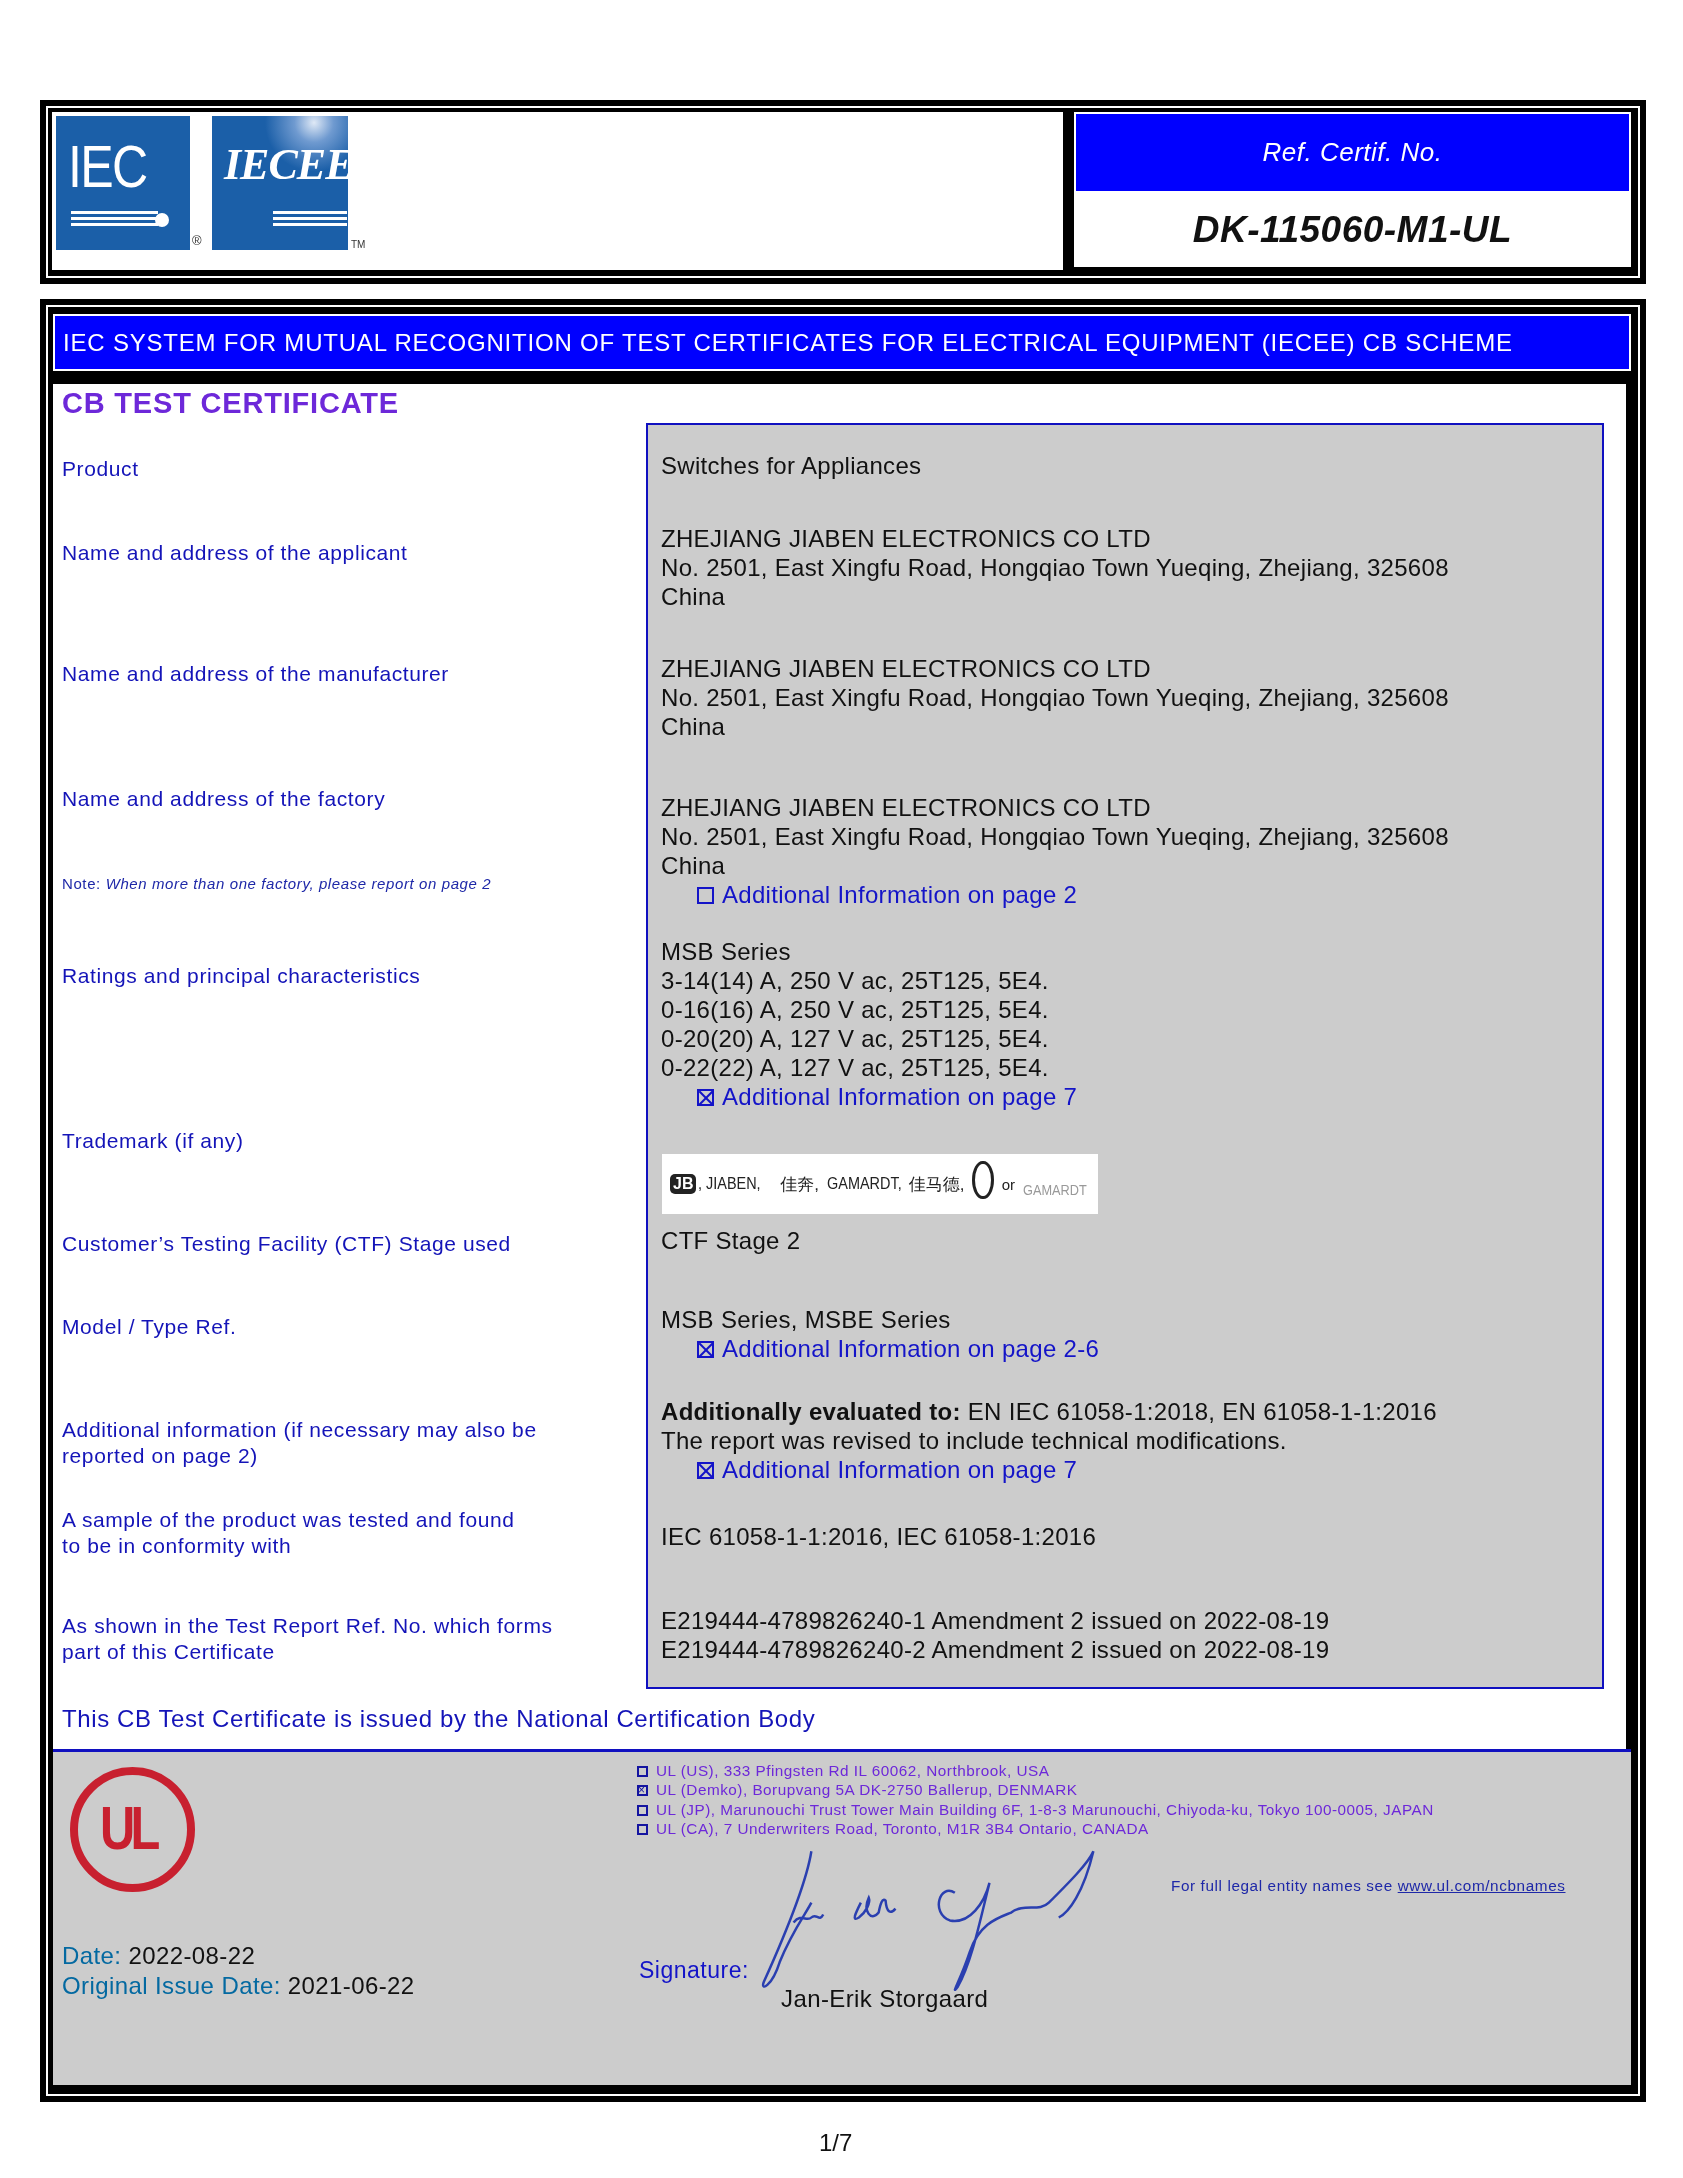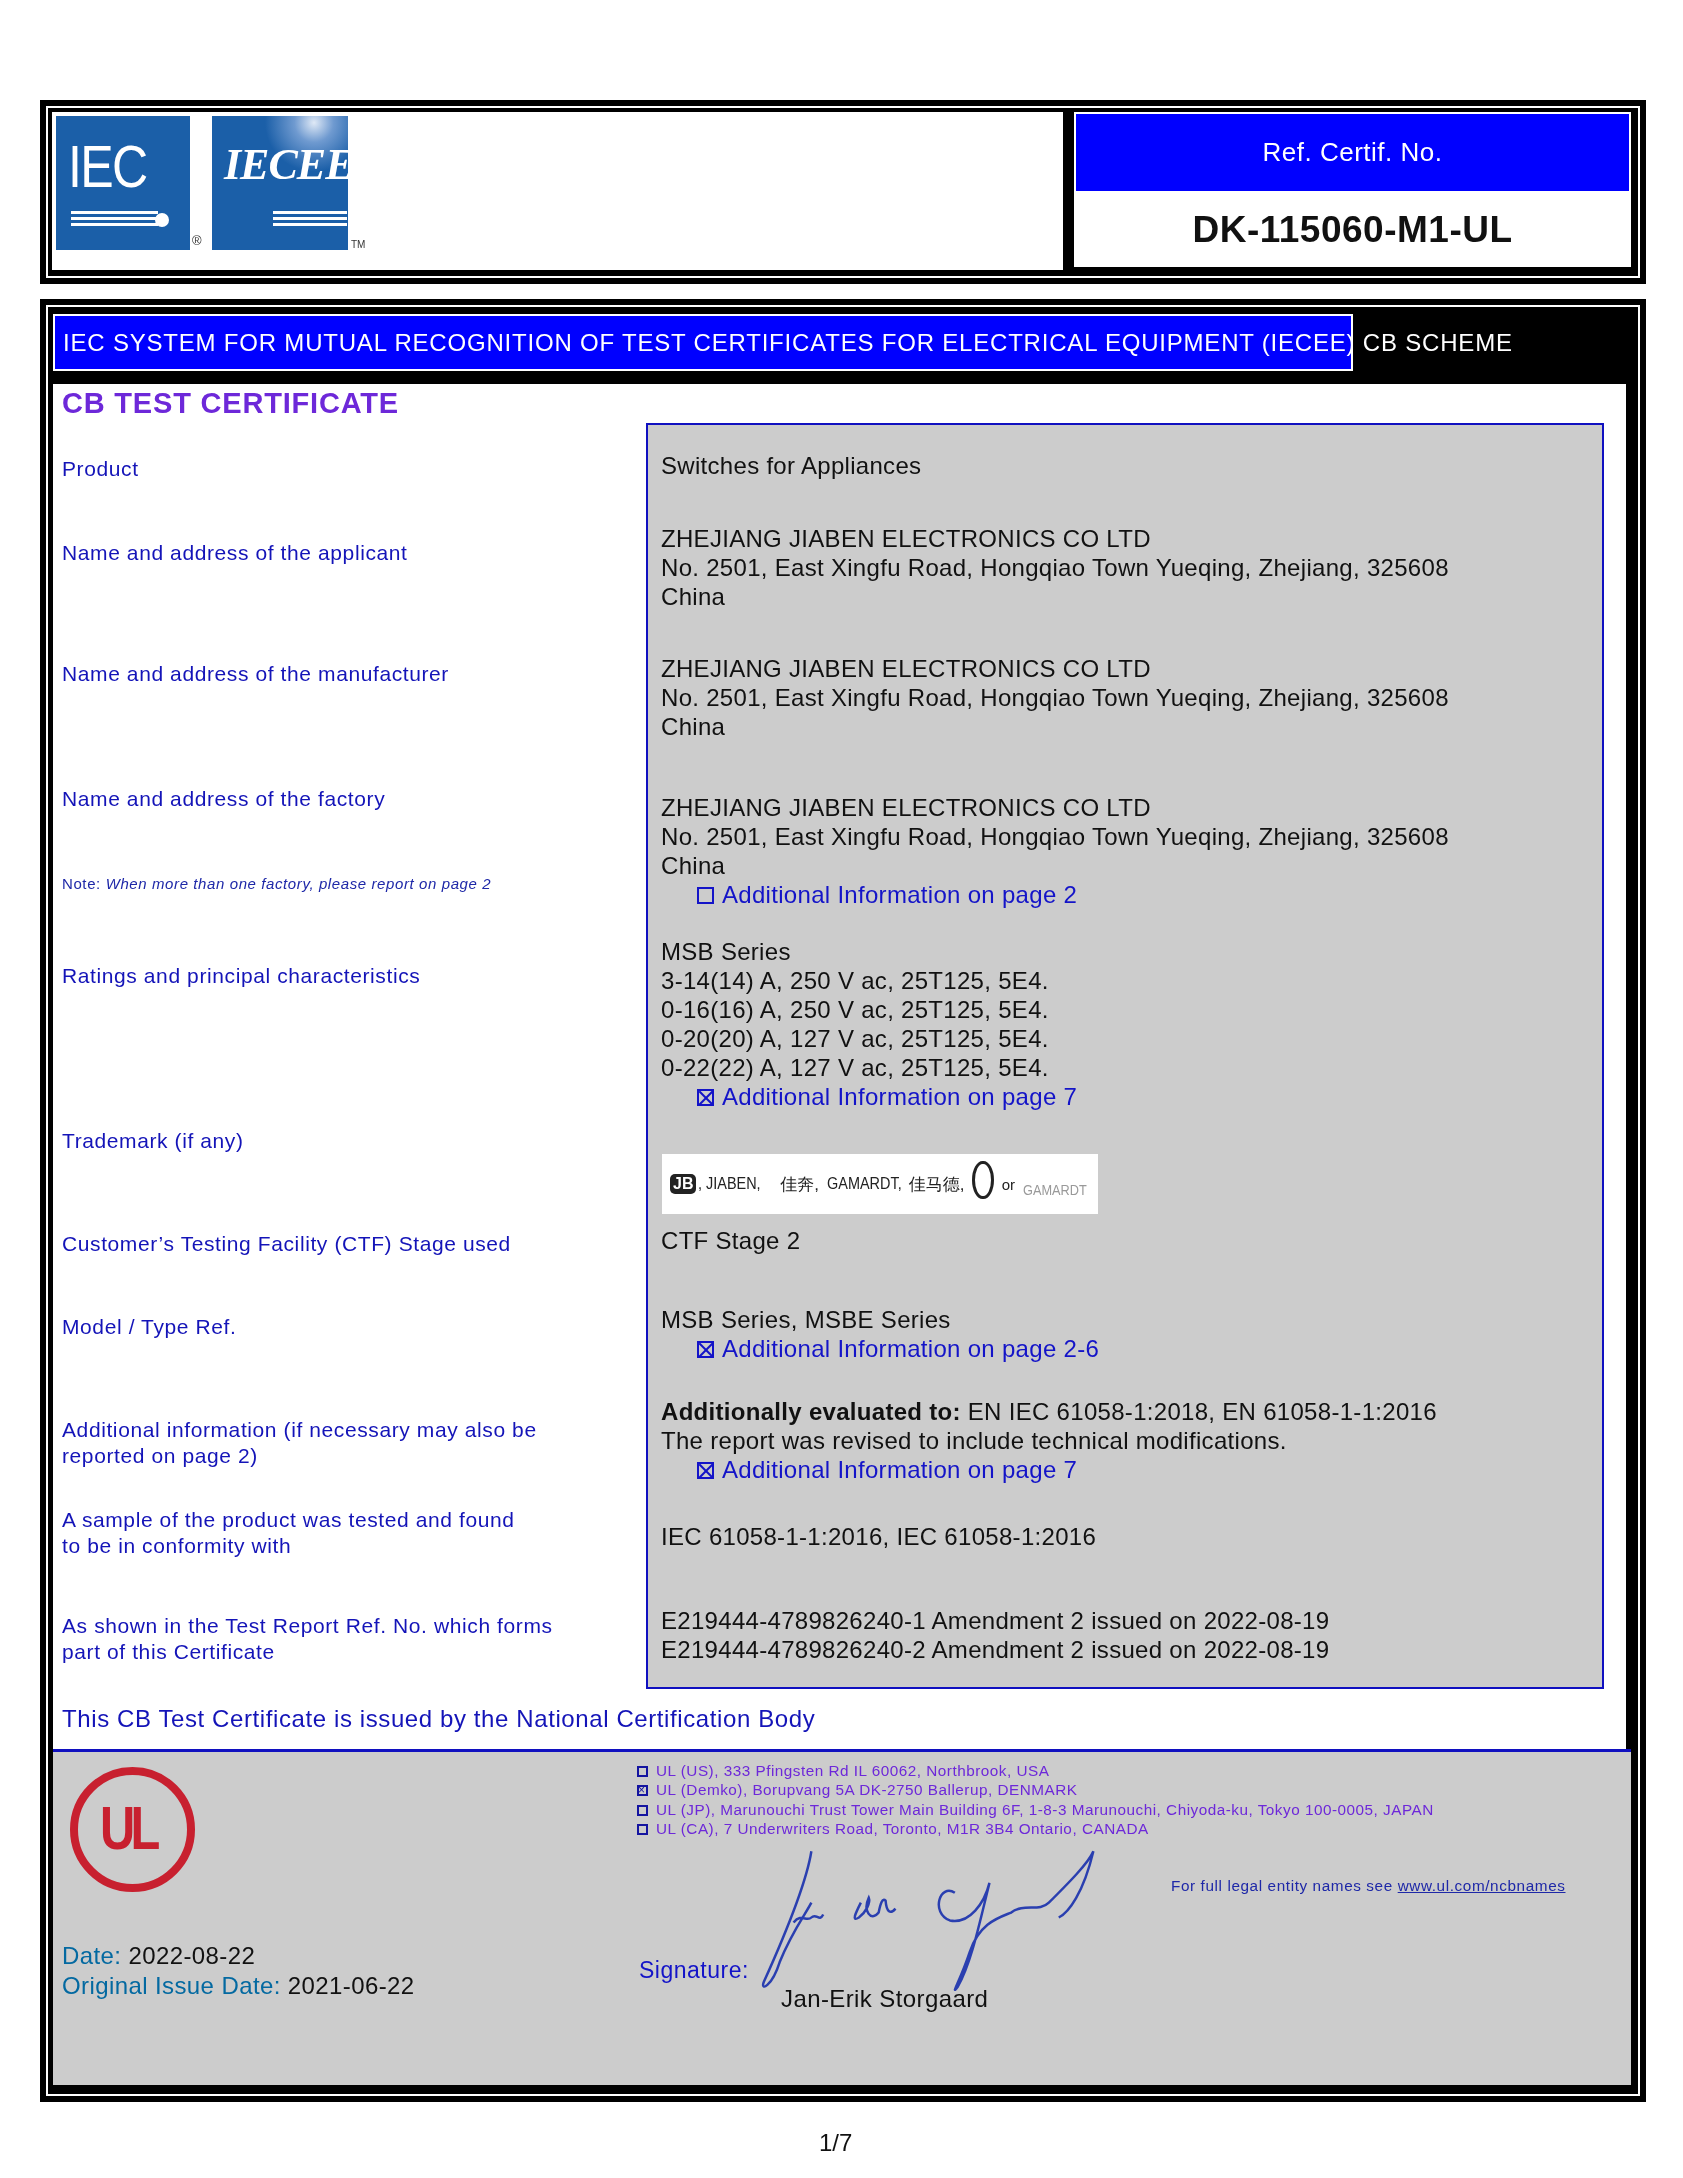--- a/index.html
+++ b/index.html
@@ -34,31 +34,31 @@
   </div>
   <div style="position:absolute;left:140px;top:121px;font-size:13px;color:#333;">®</div>
 
   <div style="position:absolute;left:160px;top:4px;width:136px;height:134px;background:radial-gradient(circle at 75% 5%, #dfe9f6 0%, #6f9ad0 12%, #1b5fa8 30%, #1b5fa8 100%);overflow:hidden;">
     <div style="position:absolute;left:12px;top:24px;font-family:'Liberation Serif',serif;font-weight:bold;font-style:italic;font-size:44px;color:#fff;letter-spacing:-1px;line-height:50px;">IECEE</div>
     <div style="position:absolute;left:61px;top:95px;width:74px;height:3px;background:#fff;box-shadow:0 6px 0 #fff, 0 12px 0 #fff;"></div>
   </div>
   <div style="position:absolute;left:299px;top:127px;font-size:10px;color:#333;">TM</div>
 </div>
 
-<div style="position:absolute;left:1074px;top:112px;width:557px;height:155px;background:#fff;">
+<div style="position:absolute;left:1074px;top:112px;width:557px;height:155px;background:#fff;font-style:italic;">
   <div style="position:absolute;left:2px;top:2px;right:2px;height:77px;background:#0000ff;display:flex;align-items:center;justify-content:center;">
     <span style="color:#fff;font-size:26px;letter-spacing:0.5px;">Ref. Certif. No.</span>
   </div>
   <div style="position:absolute;left:0;right:0;top:79px;height:77px;display:flex;align-items:center;justify-content:center;font-size:37px;font-weight:bold;color:#111;letter-spacing:0.5px;">DK-115060-M1-UL</div>
 </div>
 
 <div class="frame" style="left:40px;top:299px;width:1606px;height:1803px;"></div>
 <div class="frame-inner" style="left:46px;top:305px;width:1594px;height:1791px;"></div>
 
-<div style="position:absolute;left:53px;top:314px;width:1300px;height:57px;background:#0000ff;border:2px solid #fff;box-sizing:border-box;display:flex;align-items:center;padding-left:8px;">
+<div style="position:absolute;left:53px;top:314px;width:1578px;height:57px;background:#0000ff;border:2px solid #fff;box-sizing:border-box;display:flex;align-items:center;padding-left:8px;">
   <span style="color:#fff;font-size:24px;letter-spacing:0.8px;white-space:nowrap;">IEC SYSTEM FOR MUTUAL RECOGNITION OF TEST CERTIFICATES FOR ELECTRICAL EQUIPMENT (IECEE) CB SCHEME</span>
 </div>
 
 <div class="white-box" style="left:53px;top:384px;width:1573px;height:1366px;"></div>
 
 <div style="position:absolute;left:62px;top:384px;font-size:29px;font-weight:bold;color:#6d28d9;letter-spacing:0.8px;line-height:38px;">CB TEST CERTIFICATE</div>
 
 <div style="position:absolute;left:646px;top:423px;width:958px;height:1266px;background:#cccccc;border:2px solid #1010c0;box-sizing:border-box;"></div>
 
 <div class="lbl" style="top:456px;">Product</div>

